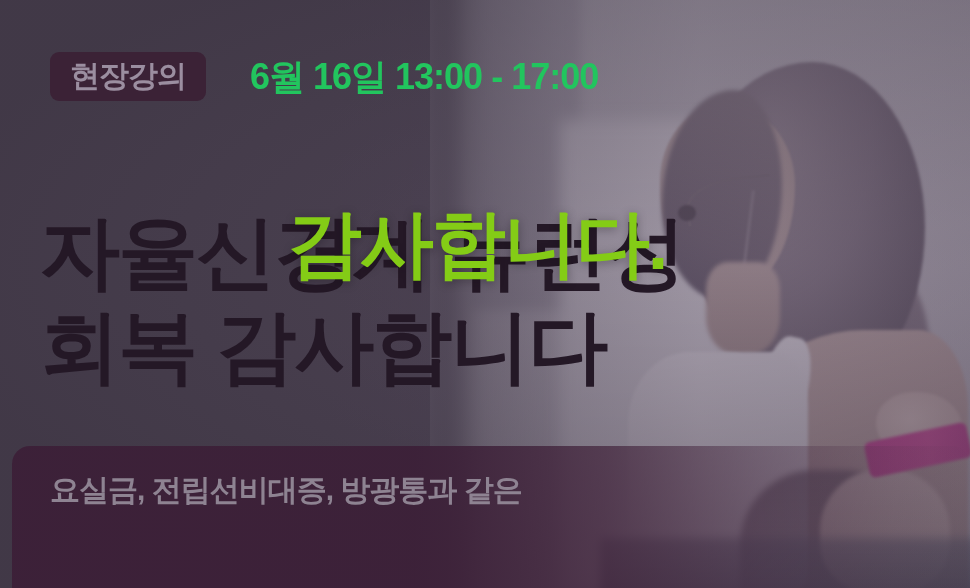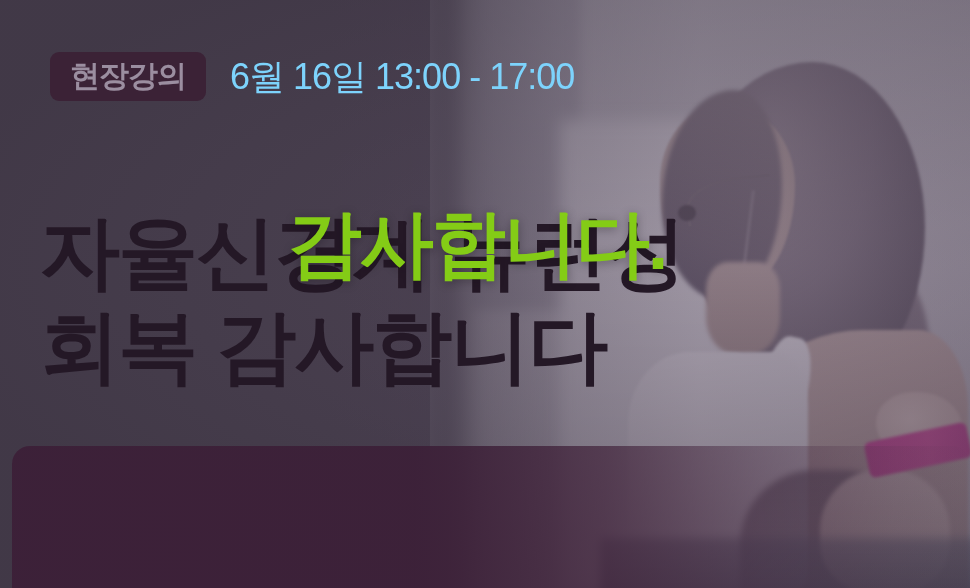--- a/index.html
+++ b/index.html
@@ -255,36 +255,36 @@
   }
   .ghost-head .gl2 { display: block; }
 
   
   .top-row {
     position: absolute;
     left: 50px;
     top: 52px;
     display: flex;
     align-items: center;
-    gap: 24px;
+    gap: 44px;
   }
   .badge {
     background: #3b2236;
     color: #9b8ea0;
     font-size: 30px;
     font-weight: 700;
     letter-spacing: -1px;
     padding: 7px 20px 9px;
     border-radius: 9px;
     line-height: 1.1;
   }
   .date-text {
-    color: #7dd3fc;
+    color: #22c55e;
     font-size: 36px;
-    font-weight: 400;
+    font-weight: 700;
     letter-spacing: -1px;
     line-height: 1.1;
   }
 
   
   .notice {
     position: absolute;
     left: 0;
     top: 186px;
     width: 970px;
@@ -372,16 +372,17 @@
     <span class="badge">현장강의</span>
     <span class="date-text">6월 16일 13:00 - 17:00</span>
   </div>
 
   <div class="notice">
     <span class="nl nl1">감사합니다.</span>
   </div>
 
   <div class="caption-panel">
     <div class="caption-text">
+      <span class="cl">요실금, 전립선비대증, 방광통과 같은</span>
     </div>
   </div>
 
 </div>
 
 </body></html>

